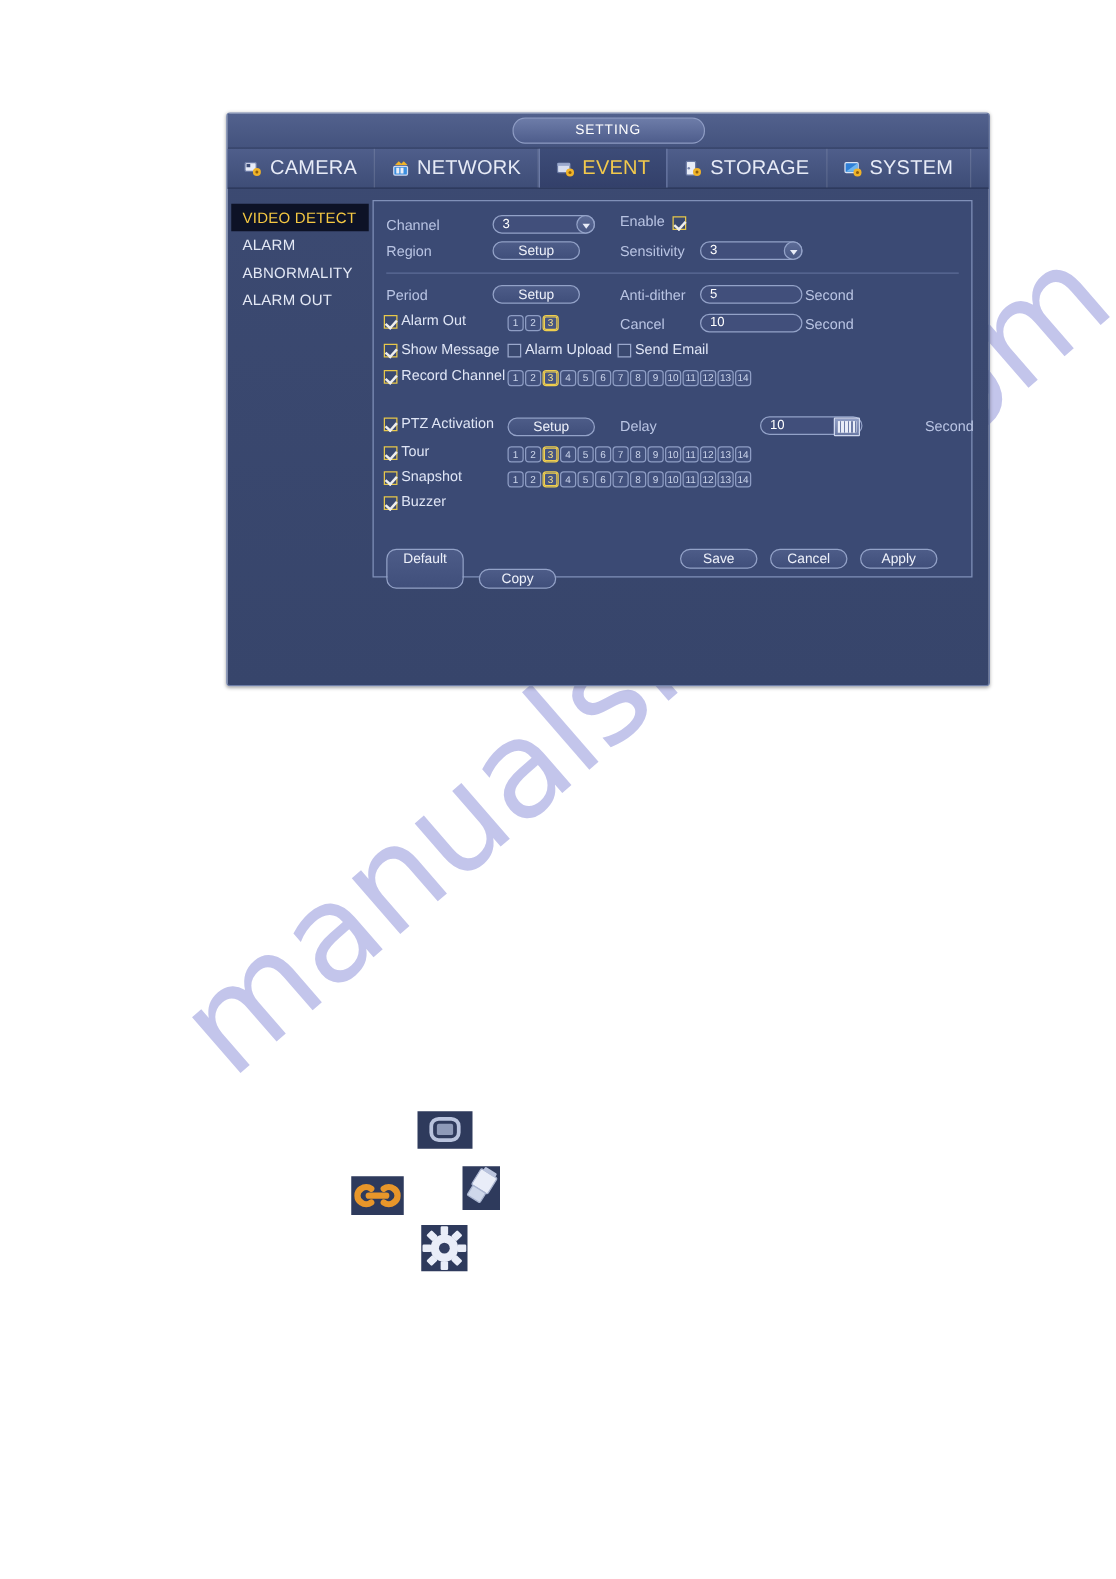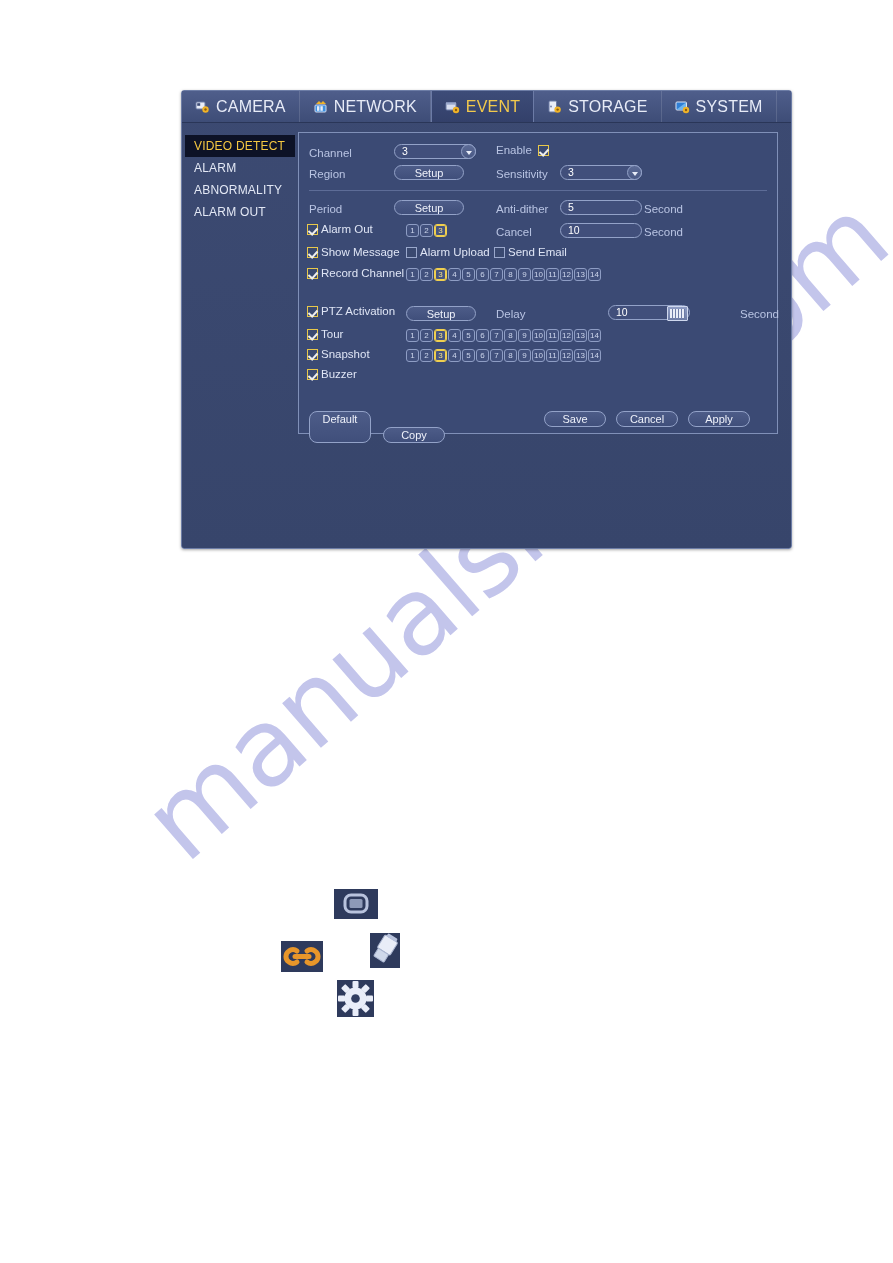--- a/index.html
+++ b/index.html
@@ -187,20 +187,23 @@
 </style>
 </head>
 <body>
 
 <div id="watermark">
   <div class="wm-text">manualshive.com</div>
 </div>
 
 <div id="dvr-window">
 
+  <div class="titlebar">
+    <div class="title-pill">SETTING</div>
+  </div>
 
   <div class="menubar">
 
     <div class="menu-item">
       <span class="mi-ico">
         <svg width="16" height="14" viewBox="0 0 16 14">
           <rect x="1" y="2" width="9" height="7" rx="1" fill="#e9edf8" stroke="#6b7aa4"></rect>
           <rect x="2.2" y="3.2" width="3" height="2.6" fill="#3d4c77"></rect>
           <circle cx="10.5" cy="9.5" r="3.2" fill="#f0b328"></circle>
           <circle cx="10.5" cy="9.5" r="1.2" fill="#8a5d10"></circle>

